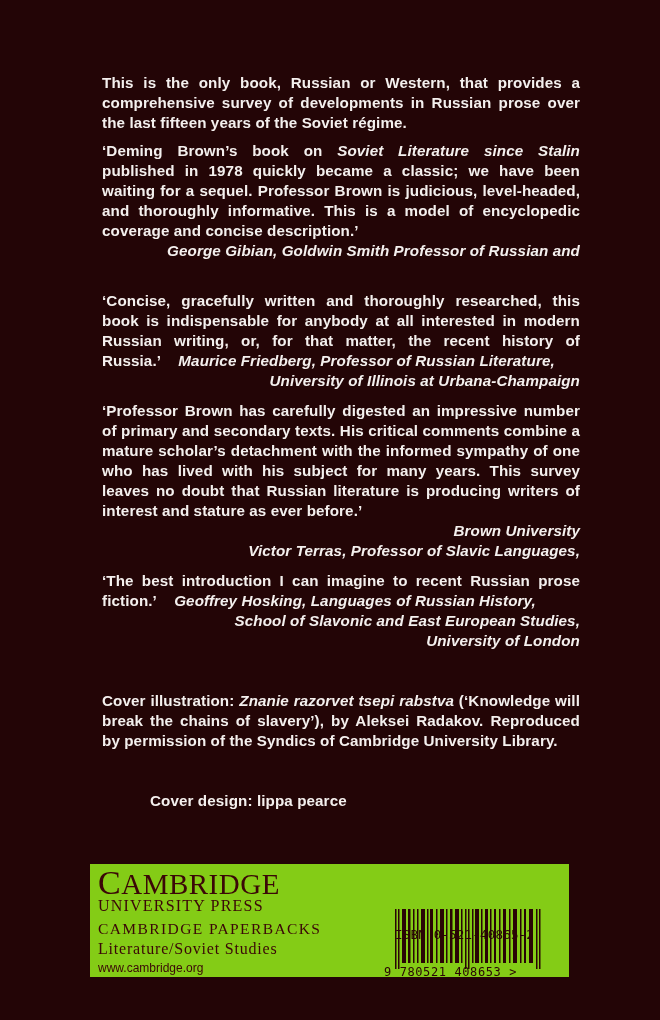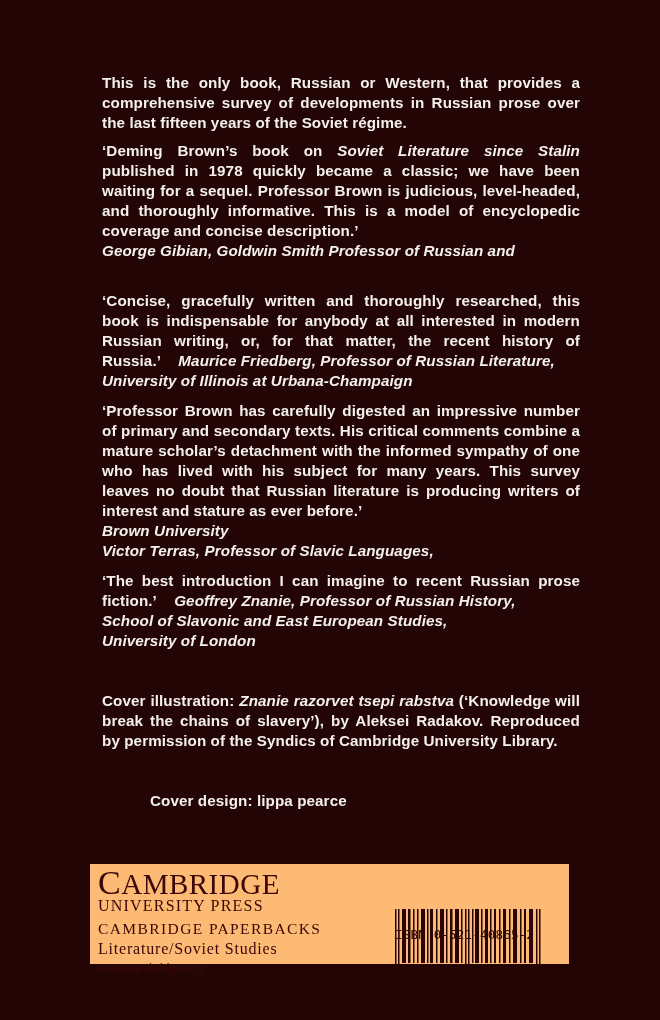--- a/index.html
+++ b/index.html
@@ -26,41 +26,42 @@
     letter-spacing: 0.1px;
   }
   .text-block p {
     margin: 0;
   }
   .attrib-inline {
     font-style: italic;
   }
   .right-line {
     display: block;
+    text-align: right;
     font-style: italic;
   }
   em {
     font-style: italic;
   }
 
   #intro { top: 73px; }
   #q1 { top: 141px; }
   #q2 { top: 291px; }
   #q3 { top: 401px; }
   #q4 { top: 571px; }
   #credit { top: 691px; }
   #design { top: 791px; margin-left: 48px; }
 
   .publisher-panel {
     position: absolute;
     left: 90px;
     top: 864px;
     width: 479px;
-    height: 100px;
-    background: #fdba74;
+    height: 113px;
+    background: #84cc16;
   }
   .cup-block {
     position: absolute;
     left: 8px;
     top: 4px;
     color: #3b0707;
     font-family: "Liberation Serif", serif;
   }
   .cup-name {
     font-size: 29px;
@@ -142,21 +143,21 @@
   <span class="right-line">University of Illinois at Urbana-Champaign</span>
 </div>
 
 <div class="text-block" id="q3">
   <p>‘Professor Brown has carefully digested an impressive number of primary and secondary texts. His critical comments combine a mature scholar’s detachment with the informed sympathy of one who has lived with his subject for many years. This survey leaves no doubt that Russian literature is producing writers of interest and stature as ever before.’</p>
   <span class="right-line">Brown University</span>
   <span class="right-line">Victor Terras, Professor of Slavic Languages,</span>
 </div>
 
 <div class="text-block" id="q4">
-  <p><span>‘The best introduction I can imagine to recent Russian prose fiction.’</span>&nbsp;&nbsp;&nbsp;&nbsp;<span class="attrib-inline">Geoffrey Znanie, Professor of Russian History,</span></p>
+  <p><span>‘The best introduction I can imagine to recent Russian prose fiction.’</span>&nbsp;&nbsp;&nbsp;&nbsp;<span class="attrib-inline">Geoffrey Hosking, Languages of Russian History,</span></p>
   <span class="right-line">School of Slavonic and East European Studies,</span>
   <span class="right-line">University of London</span>
 </div>
 
 <div class="text-block" id="credit">
   <p><span>Cover illustration: </span><em>Znanie razorvet tsepi rabstva</em><span> (‘Knowledge will break the chains of slavery’), by Aleksei Radakov. Reproduced by permission of the Syndics of Cambridge University Library.</span></p>
 </div>
 
 <div class="text-block" id="design">
   <p>Cover design: lippa pearce</p>

